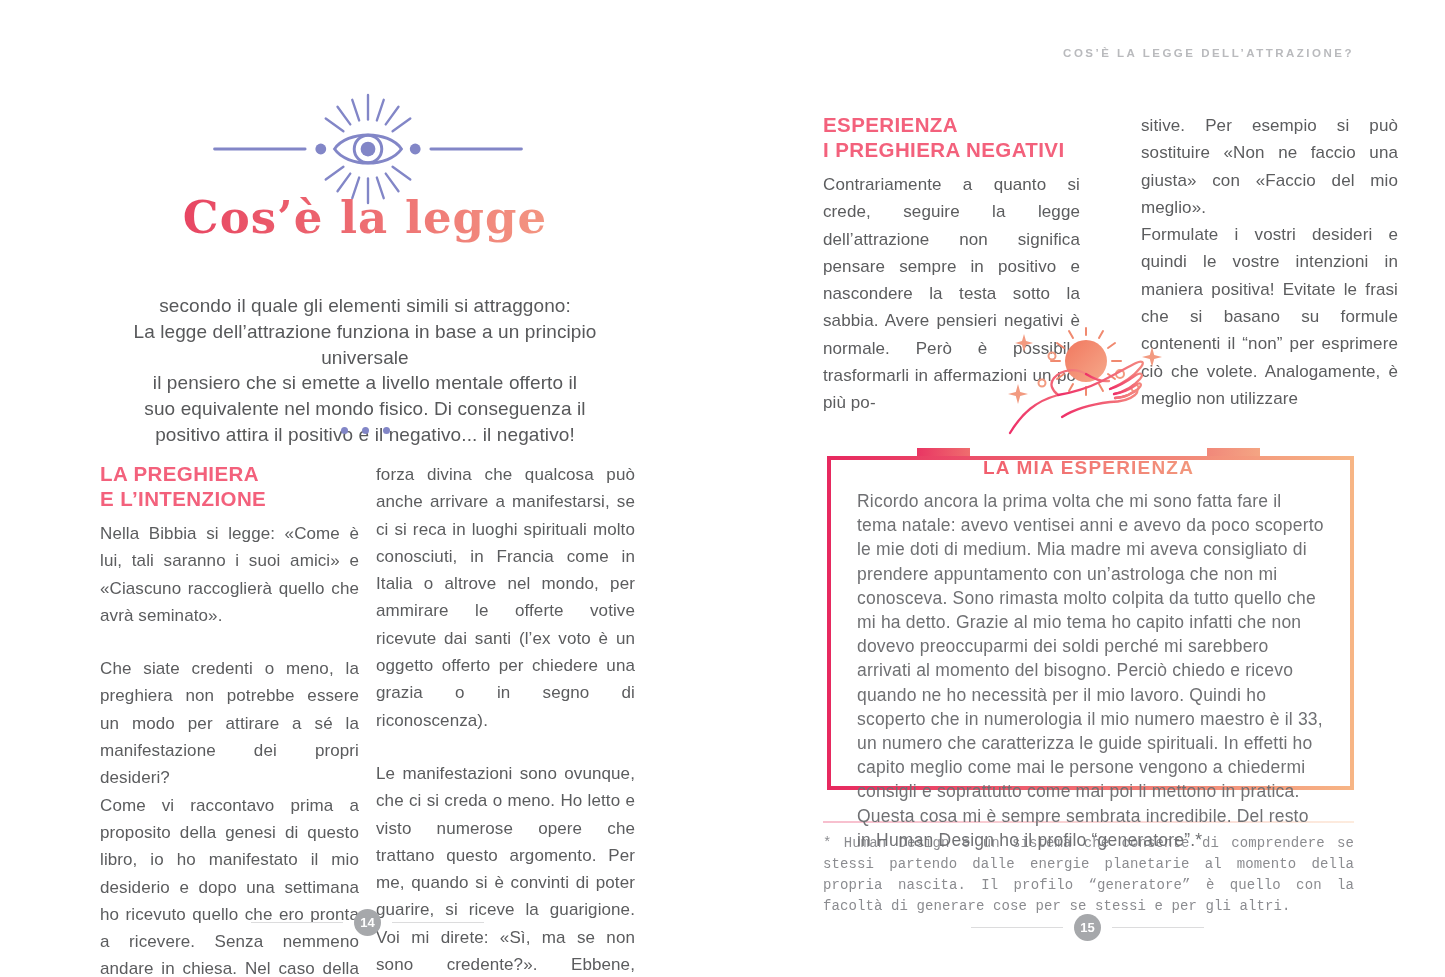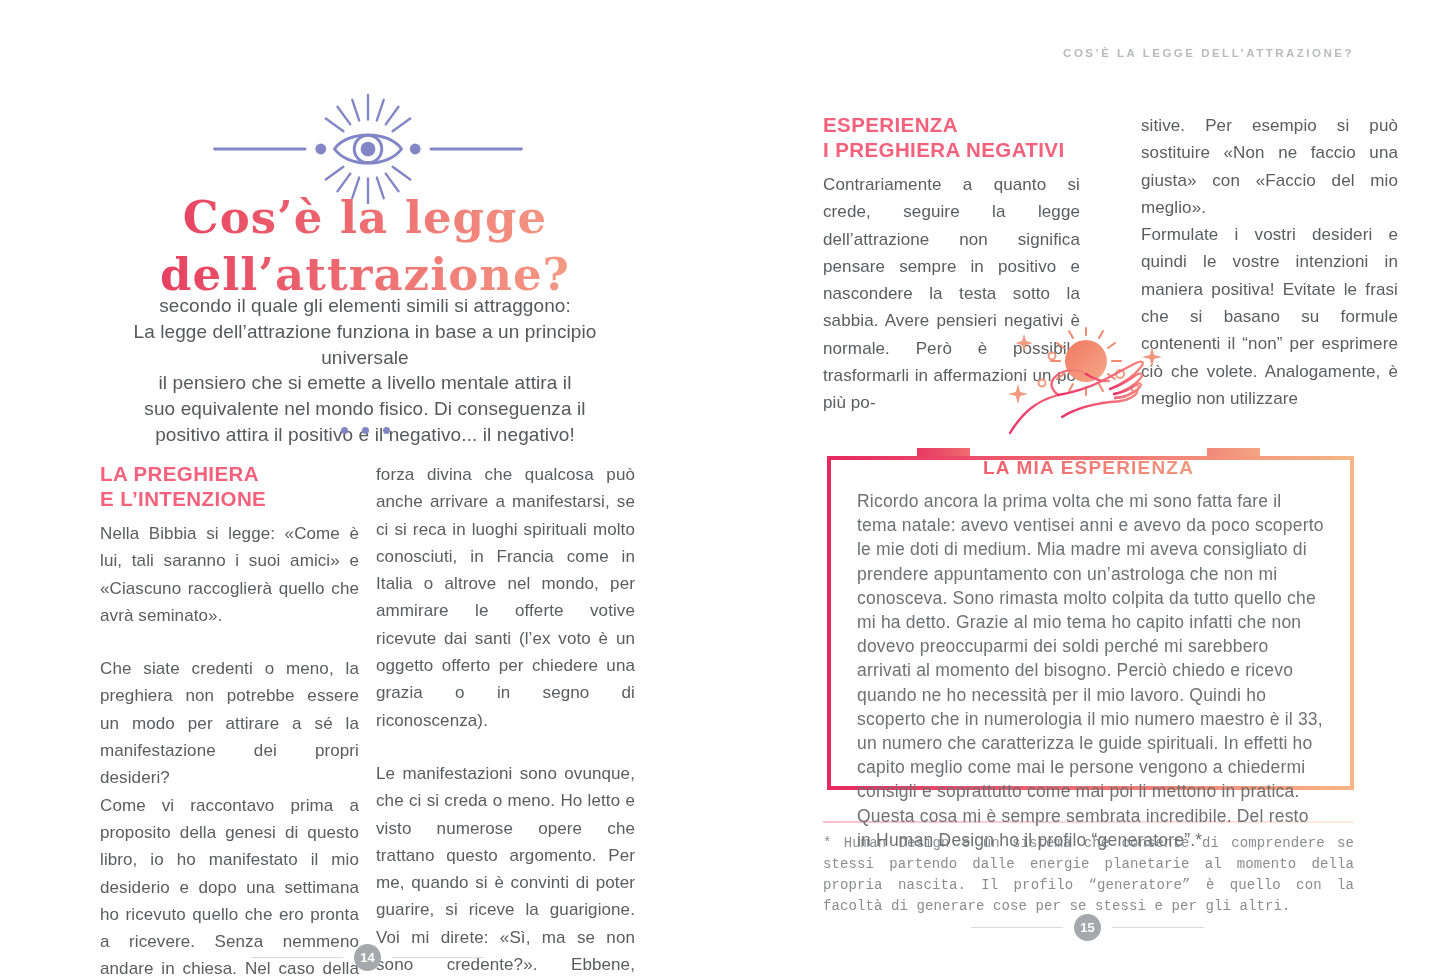--- a/index.html
+++ b/index.html
@@ -41,21 +41,21 @@
     left:90px;top:293px;width:550px;text-align:center;
     font-size:19px;line-height:25.8px;color:#57585a;letter-spacing:.1px;
   }
   .dots-separator{left:90px;top:420px;width:550px;text-align:center;}
   .dots-separator i{
     display:inline-block;width:7px;height:7px;border-radius:50%;
     background:#8286c7;margin:0 7px;
   }
   .col-a{left:100px;top:461px;width:259px;}
   .col-b{left:376px;top:461px;width:259px;}
-  .foot-left{left:100px;top:944px;width:535px;}
+  .foot-left{left:100px;top:909px;width:535px;}
   
   .running-header{
     left:823px;top:47px;width:531px;text-align:right;
     font-size:11.5px;letter-spacing:2.5px;color:#b9babd;font-weight:600;
   }
   .col-c{left:823px;top:112px;width:257px;}
   .col-d{left:1097px;top:112px;width:257px;margin-left:44px;}
   .hand-sun{left:1002px;top:327px;width:170px;height:115px;}
   .exp-title-row{
     left:823px;top:441px;width:531px;height:22px;z-index:2;
@@ -117,27 +117,26 @@
         <circle cx="160" cy="60" r="14" stroke-width="3"></circle>
       </g>
       <circle cx="160" cy="60" r="7.5" fill="#8286c7"></circle>
       <circle cx="112" cy="60" r="5.5" fill="#8286c7"></circle>
       <circle cx="208" cy="60" r="5.5" fill="#8286c7"></circle>
     </svg>
   </div>
 
   <h1 class="abs chapter-title">
     <span>Cos’è la legge</span>
-    <span>dell’attrazione?</span>
   </h1>
 
   <div class="abs intro">
     <div>secondo il quale gli elementi simili si attraggono:</div>
     <div>La legge dell’attrazione funziona in base a un principio universale</div>
-    <div>il pensiero che si emette a livello mentale attira il</div>
+    <div>il pensiero che si emette a livello mentale offerto il</div>
     <div>suo equivalente nel mondo fisico. Di conseguenza il</div>
     <div>positivo attira il positivo e il negativo... il negativo!</div>
   </div>
 
   <div class="abs dots-separator">
     <i></i><i></i><i></i>
   </div>
 
   <div class="abs body-col col-a">
     <h2 class="section-heading">

